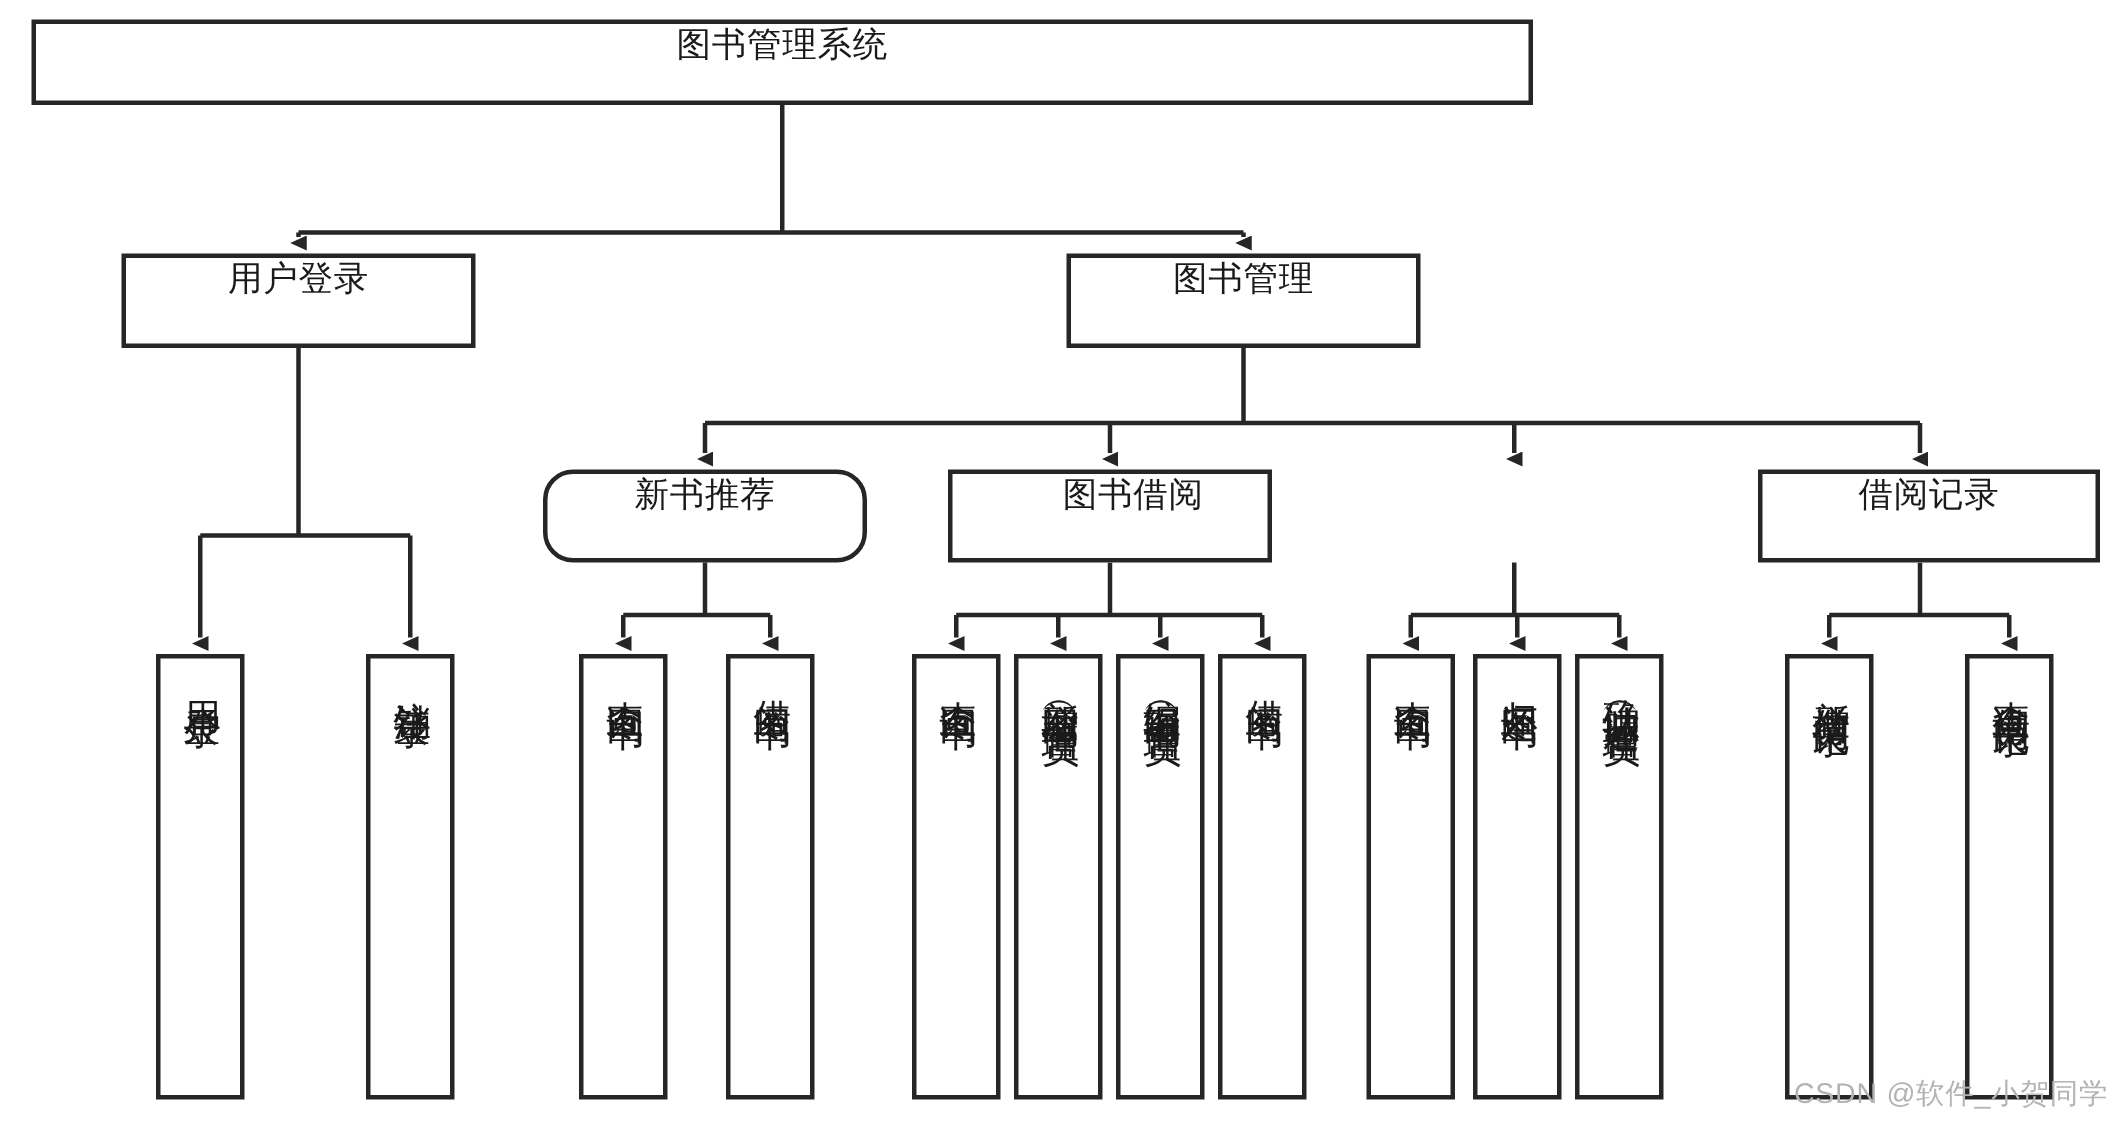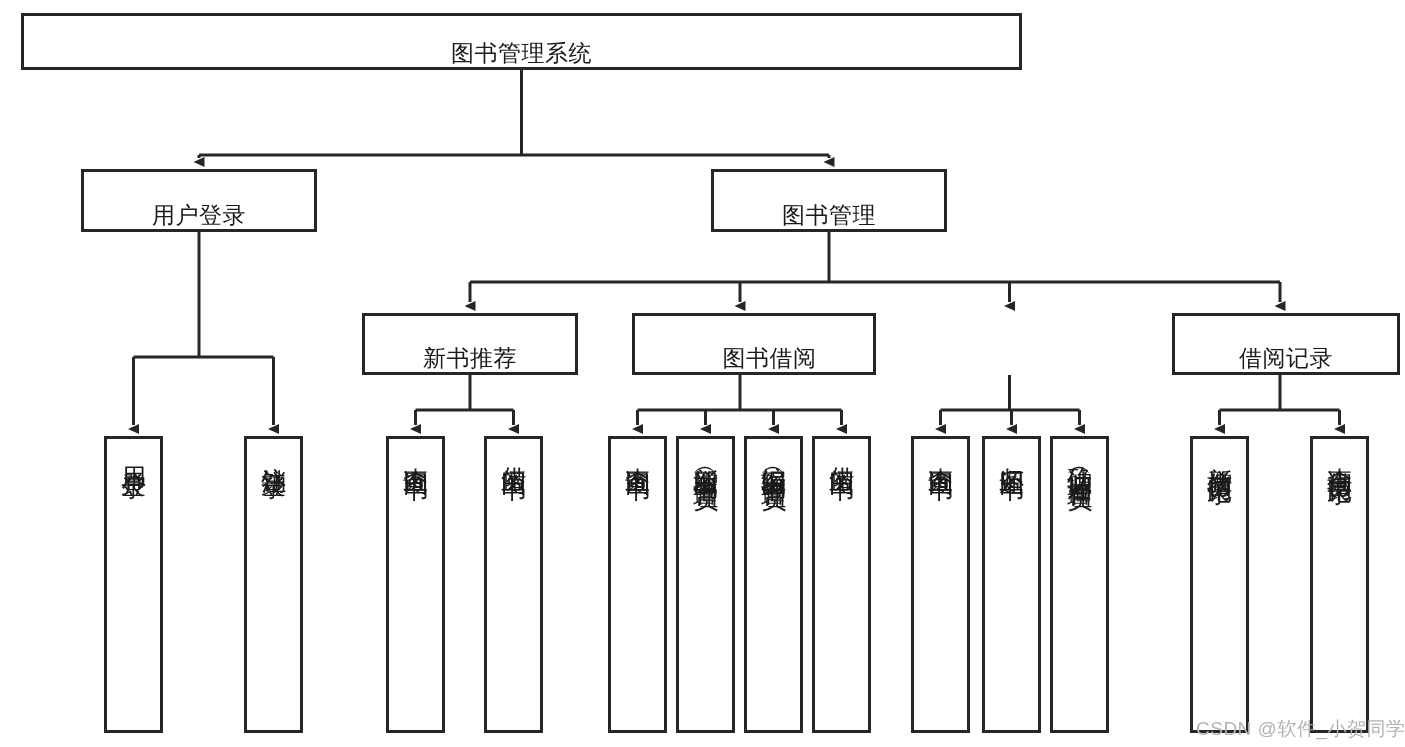--- a/index.html
+++ b/index.html
@@ -24,21 +24,21 @@
     width: 1405px;
     height: 747px;
     pointer-events: none;
   }
   .node {
     position: absolute;
     box-sizing: border-box;
     background: #ffffff;
     border: 3px solid #262626;
     display: flex;
-    align-items: flex-end;
+    align-items: flex-start;
     justify-content: center;
     color: #1a1a1a;
   }
   .node .label {
     display: block;
     text-align: center;
     line-height: 1.18;
     letter-spacing: 0.5px;
   }
   .node.horiz .label {
@@ -117,24 +117,24 @@
     <span class="label">图书管理系统</span>
   </div>
 
   <div class="node horiz" style="left: 81px; top: 169px; width: 236px; height: 63px;">
     <span class="label">用户登录</span>
   </div>
   <div class="node horiz" style="left: 711px; top: 169px; width: 236px; height: 63px;">
     <span class="label">图书管理</span>
   </div>
 
-  <div class="node horiz" style="left: 362px; top: 313px; width: 216px; height: 62px;">
+  <div class="node horiz" style="left: 362px; top: 313px; width: 216px; height: 62px; border-radius: 20px;">
     <span class="label">新书推荐</span>
   </div>
-  <div class="node horiz" style="left: 632px; top: 313px; width: 244px; height: 62px; padding-left: 31px;">
+  <div class="node horiz" style="left: 632px; top: 313px; width: 216px; height: 62px; padding-left: 31px;">
     <span class="label">图书借阅</span>
   </div>
   <div class="node horiz" style="left: 1172px; top: 313px; width: 228px; height: 62px;">
     <span class="label">借阅记录</span>
   </div>
 
   <div class="node vert" style="left: 104px; top: 436px; width: 59px; height: 297px;">
     <span class="label">用户登录</span>
   </div>
   <div class="node vert" style="left: 244px; top: 436px; width: 59px; height: 297px;">

